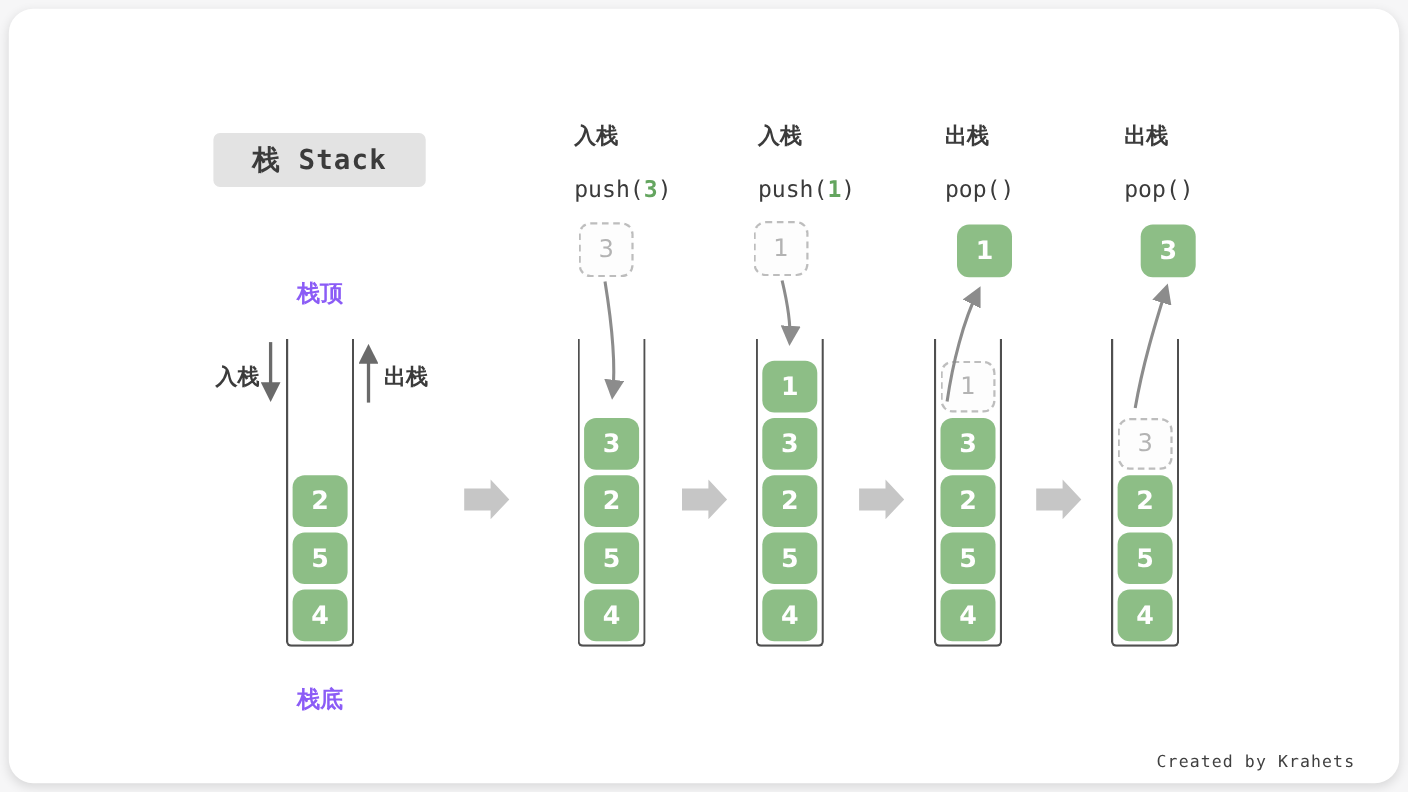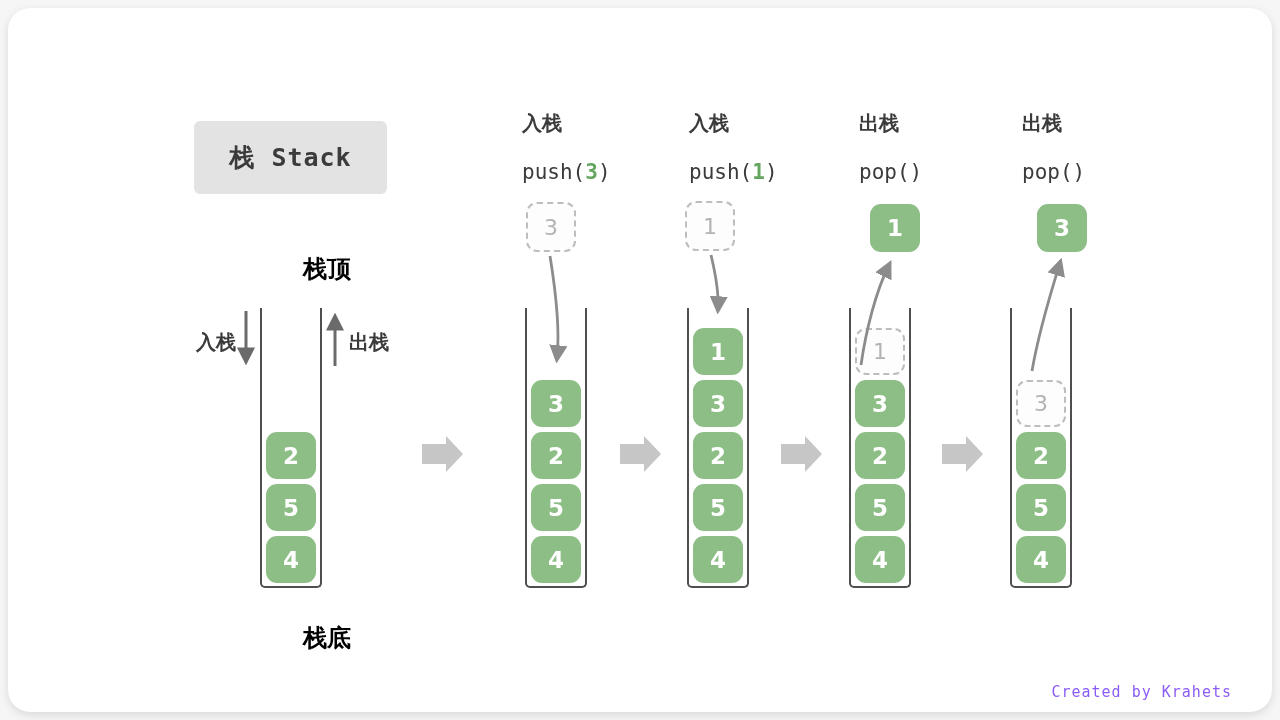--- a/index.html
+++ b/index.html
@@ -8,29 +8,29 @@
     background:#f6f6f7;
     font-family:"DejaVu Sans","Liberation Sans",sans-serif;
     overflow:hidden;
   }
   .card{
     position:absolute;left:8px;top:8px;right:8px;bottom:8px;
     background:#ffffff;border-radius:22px;
     box-shadow:0 3px 10px rgba(0,0,0,0.12);
   }
   .title-box{
-    position:absolute;left:186px;top:113px;width:193px;height:73px;
+    position:absolute;left:186px;top:113px;width:193px;height:49px;
     background:#e3e3e3;border-radius:6px;
     display:flex;align-items:center;justify-content:center;
     font-family:"DejaVu Sans Mono","Liberation Mono",monospace;
     font-size:25px;font-weight:700;color:#3b3b3b;letter-spacing:1px;
   }
   .zh-label{
-    position:absolute;color:#000000;font-weight:700;font-size:24px;
-    width:120px;text-align:right;
+    position:absolute;color:#8b5cf6;font-weight:700;font-size:21px;
+    width:120px;text-align:center;
   }
   .side-label{
     position:absolute;color:#3b3b3b;font-weight:700;font-size:20px;width:70px;
   }
   .op{
     position:absolute;top:104px;color:#3b3b3b;
   }
   .op .op-name{display:block;font-size:20px;font-weight:700;line-height:22px;}
   .op .op-code{
     display:block;margin-top:27px;
@@ -64,21 +64,21 @@
     background:#fdfdfd;border:2px dashed #bdbdbd;box-sizing:border-box;
     color:#b3b3b3;font-size:22px;font-weight:400;
   }
   .float-solid{
     height:48px;background:#8dbe86;color:#ffffff;font-size:23px;font-weight:700;
   }
   .overlay{position:absolute;left:0;top:0;z-index:5;pointer-events:none;}
   .watermark{
     position:absolute;right:40px;top:675px;
     font-family:"DejaVu Sans Mono","Liberation Mono",monospace;
-    font-size:15px;letter-spacing:1px;color:#8b5cf6;
+    font-size:15px;letter-spacing:1px;color:#404040;
   }
 </style>
 </head>
 <body>
 
 <div class="card">
 
   <div class="title-box">栈 Stack</div>
 
   <div class="zh-label" style="left:223px;top:245px;">栈顶</div>

